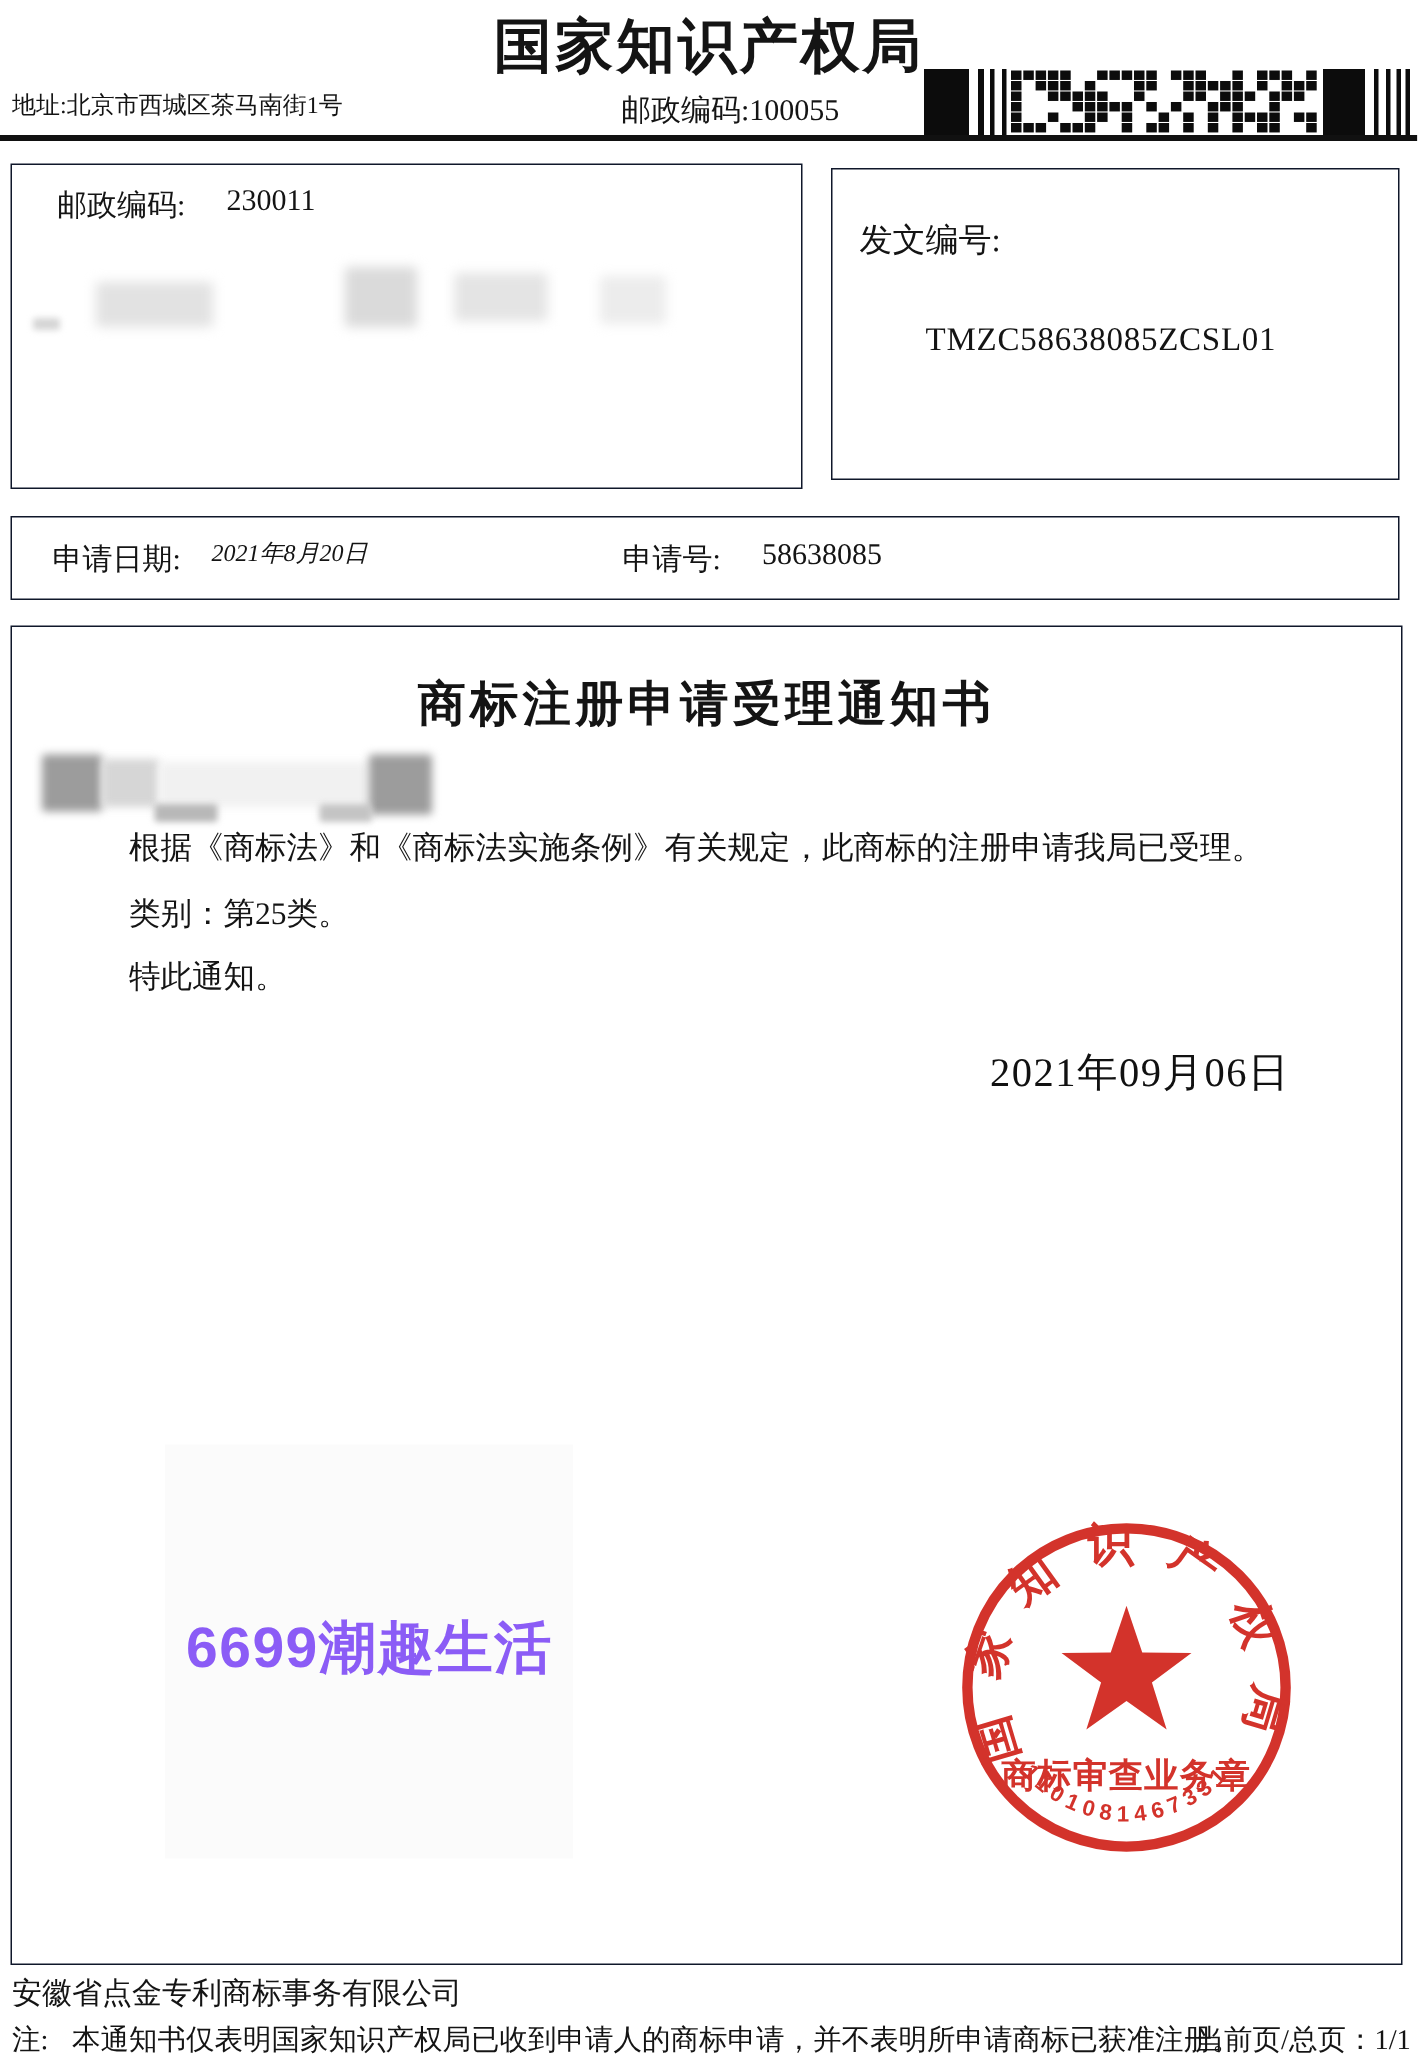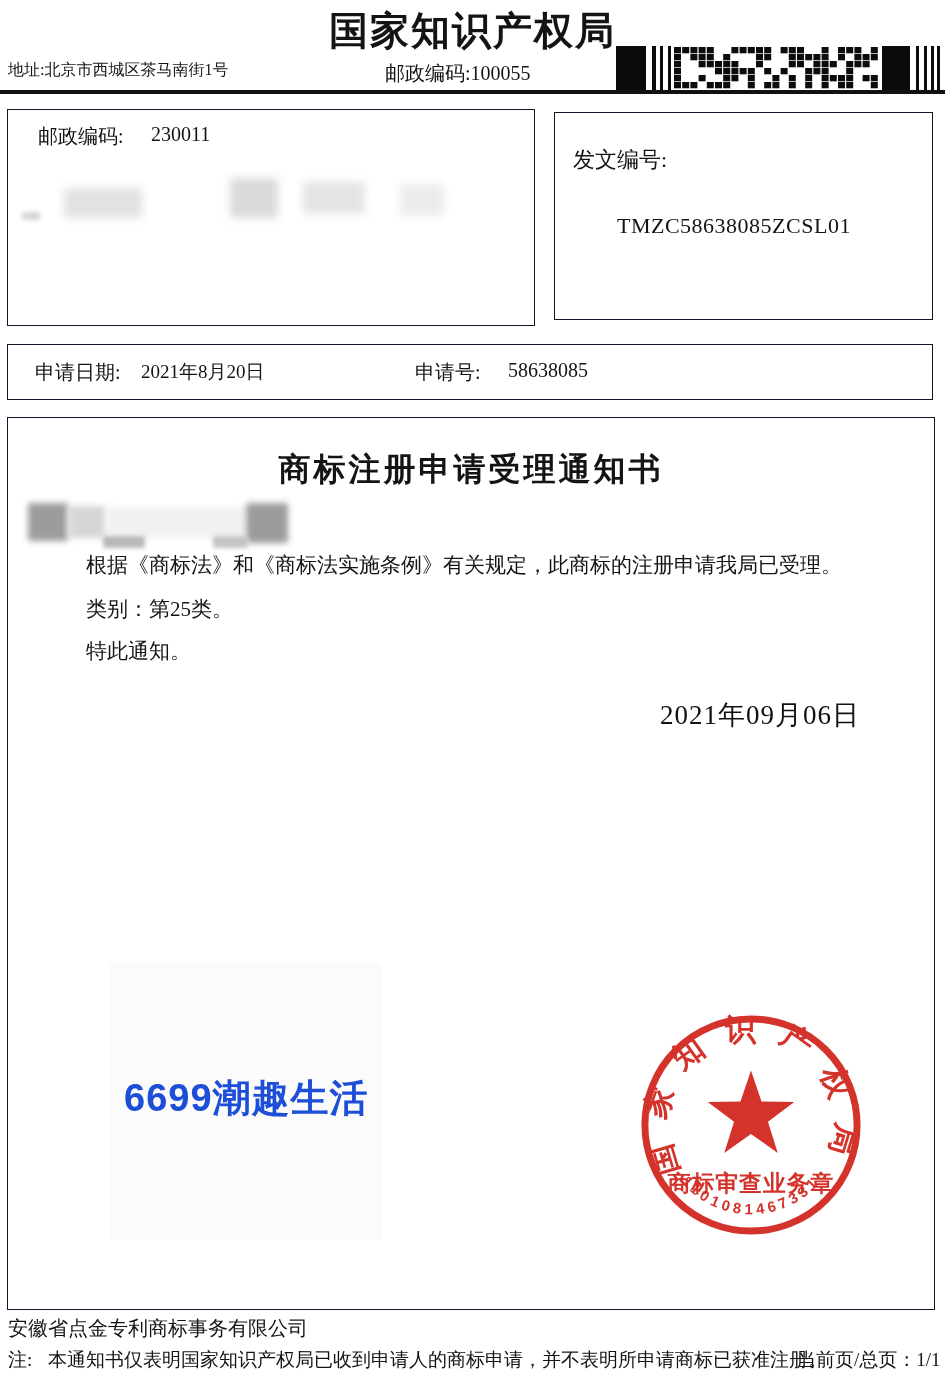--- a/index.html
+++ b/index.html
@@ -5,54 +5,54 @@
   :root { --stamp-red: #d0241c; --ink: #141414; }
   * { margin:0; padding:0; box-sizing:border-box; }
   body { background:#fff; font-family:"Liberation Serif","DejaVu Serif",serif; color:var(--ink); }
   .page { position:relative; width:945px; height:1377px; background:#fff; overflow:hidden; margin:0 auto; }
 
   .abs { position:absolute; }
 
   
   .hdr-title { top:4px; left:0; width:100%; text-align:center; font-size:39px; font-weight:bold; letter-spacing:2px; }
   .hdr-address { top:60px; left:8px; font-size:16px; }
-  .hdr-postal { top:60px; left:385px; font-size:20px; }
+  .hdr-postal { top:60px; left:414px; font-size:20px; }
   .barcode { top:46px; left:616px; width:324px; height:45px; }
   .barcode rect { fill:#0c0c0c; }
   .hdr-rule { top:90px; left:0; width:945px; height:4px; background:#111; }
 
   
   .box { border:1px solid #0f172a; background:#fff; }
   .recipient-box { top:109px; left:7px; width:528px; height:217px; }
   .recipient-label { top:13px; left:30px; font-size:20px; }
   .recipient-value { top:13px; left:143px; font-size:20px; }
   .dispatch-box { top:112px; left:554px; width:379px; height:208px; }
   .dispatch-label { top:32px; left:18px; font-size:22px; }
   .dispatch-value { top:100px; left:62px; font-size:22px; letter-spacing:0.5px; }
 
   .blob { position:absolute; filter:blur(4px); border-radius:2px; }
 
   
   .app-bar { top:344px; left:7px; width:926px; height:56px; }
   .app-date-label { top:14px; left:27px; font-size:20px; }
-  .app-date-value { top:14px; left:133px; font-size:19px; }
+  .app-date-value { top:14px; left:133px; font-size:16px;font-style:italic; }
   .app-num-label { top:14px; left:407px; font-size:20px; }
   .app-num-value { top:14px; left:500px; font-size:20px; }
 
   
   .main-box { top:417px; left:7px; width:928px; height:893px; }
   .notice-title { top:30px; left:0; width:100%; text-align:center; font-size:32px; font-weight:600; letter-spacing:3px; }
   .notice-para { left:78px; width:836px; font-size:21px; line-height:1.3; }
   .p1 { top:134px; }
   .p2 { top:178px; }
   .p3 { top:220px; }
 
   .tm-area { top:545px; left:102px; width:272px; height:276px; background:#fbfbfb; }
   .tm-text { top:110px; left:14px; font-size:38px; font-weight:bold;
-             font-family:"Liberation Sans","DejaVu Sans",sans-serif; letter-spacing:1px; color:#1d4ed8; }
+             font-family:"Liberation Sans","DejaVu Sans",sans-serif; letter-spacing:1px; color:#8b5cf6; }
 
   .stamp { top:592px; left:628px; width:230px; height:230px; opacity:0.93; }
   .stamp text { fill:var(--stamp-red); font-weight:bold; font-family:"Liberation Serif","DejaVu Serif",serif; }
   .stamp .arc-top { font-size:31px; letter-spacing:21px; }
   .stamp .banner { font-size:23px; letter-spacing:1px; }
   .stamp .serial { font-size:15px; letter-spacing:4px; font-family:"Liberation Sans","DejaVu Sans",sans-serif; }
   .stamp-date { top:697px; left:660px; font-size:27px; letter-spacing:1px; color:#111; z-index:3; }
 
   
   .agent-line { top:1315px; left:8px; font-size:20px; }

